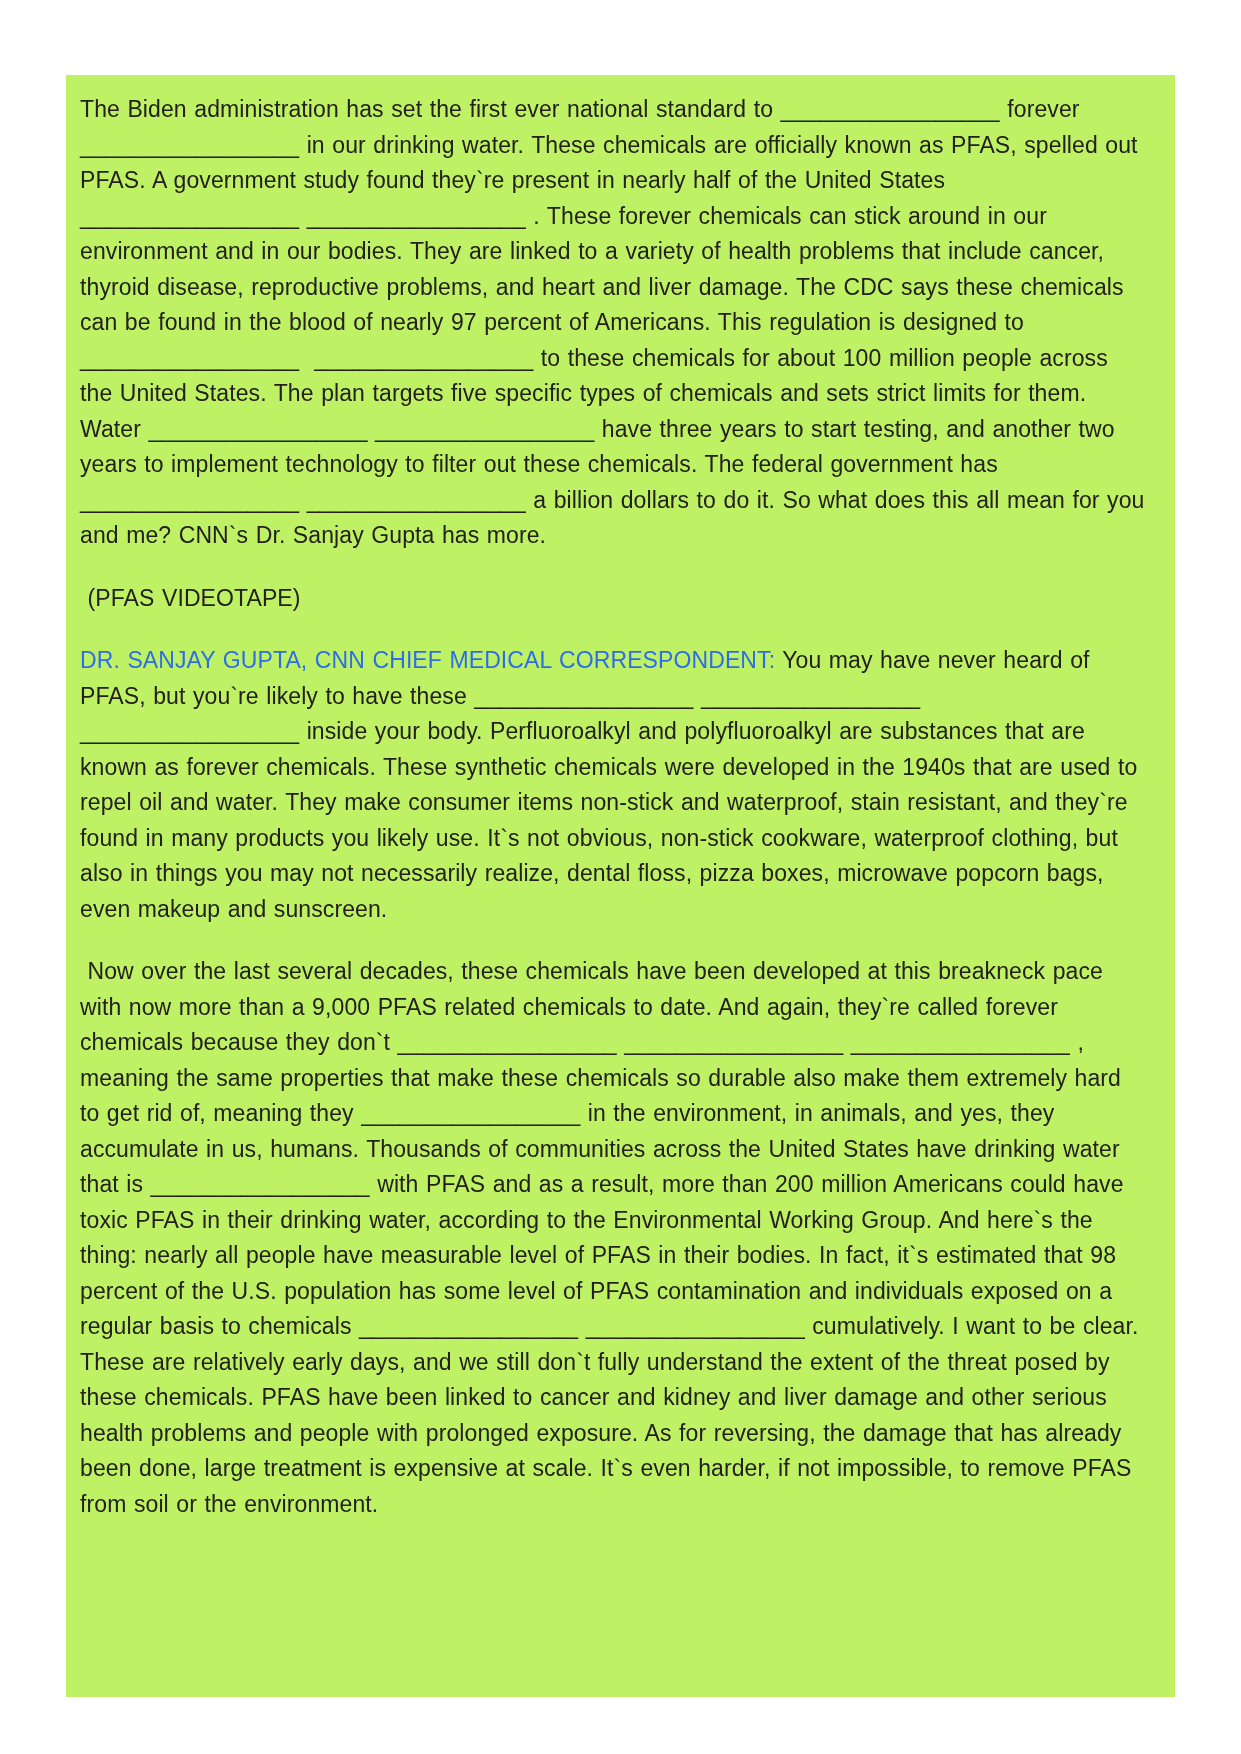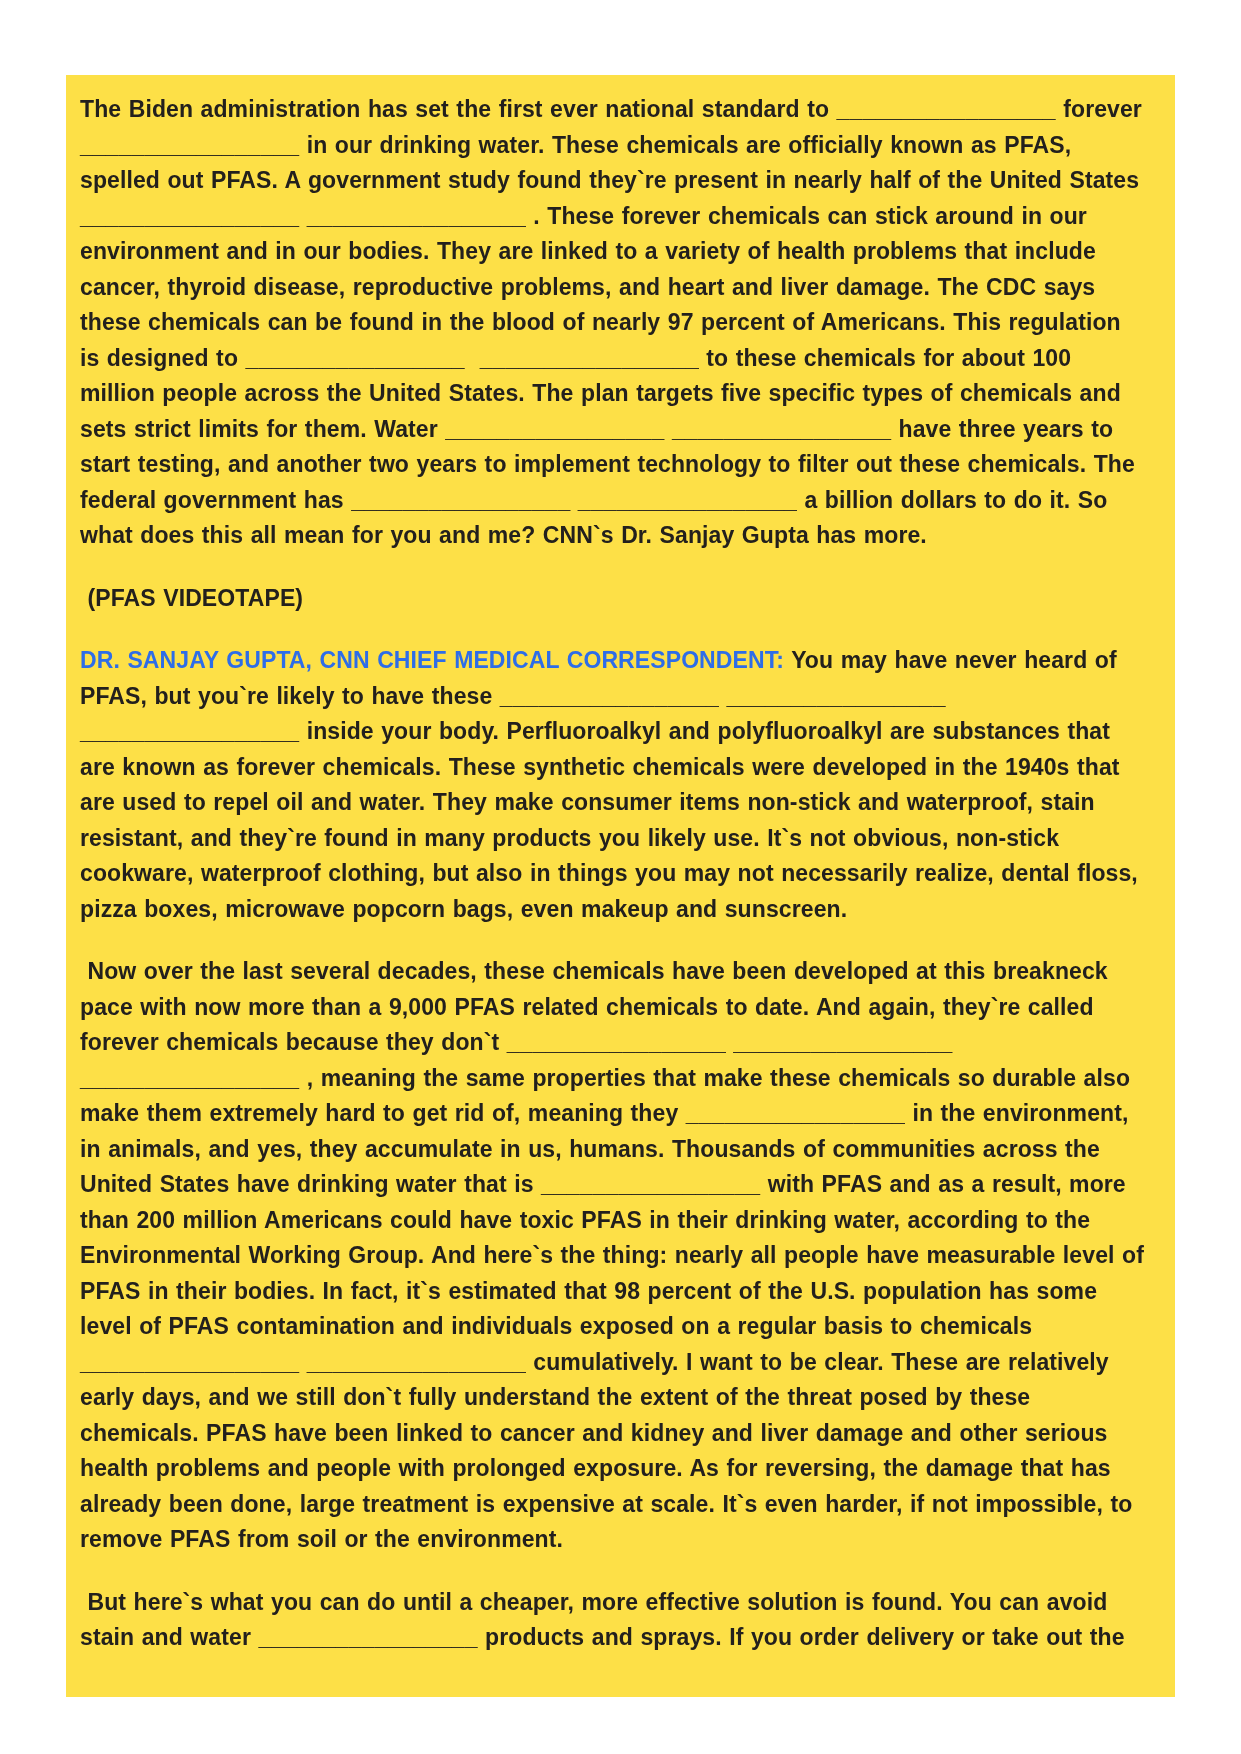--- a/index.html
+++ b/index.html
@@ -13,24 +13,23 @@
     position: relative;
     overflow: hidden;
     font-family: "Liberation Sans", sans-serif;
   }
   .sheet {
     position: absolute;
     left: 66px;
     top: 75px;
     width: 1109px;
     height: 1622px;
-    background: #fde047;
+    background: #bef264;
     box-sizing: border-box;
     padding: 17px 30px 20px 14px;
-    font-weight: bold;
   }
   .sheet p {
     margin: 0 0 27px 0;
     font-size: 23px;
     line-height: 35.5px;
     color: #23201d;
     letter-spacing: 0.1px;
     white-space: pre-wrap;
     word-spacing: 1px;
   }
@@ -43,14 +42,13 @@
 
 <div class="sheet">
   <p>The Biden administration has set the first ever national standard to _________________ forever _________________ in our drinking water. These chemicals are officially known as PFAS, spelled out PFAS. A government study found they`re present in nearly half of the United States _________________ _________________ . These forever chemicals can stick around in our environment and in our bodies. They are linked to a variety of health problems that include cancer, thyroid disease, reproductive problems, and heart and liver damage. The CDC says these chemicals can be found in the blood of nearly 97 percent of Americans. This regulation is designed to _________________  _________________ to these chemicals for about 100 million people across the United States. The plan targets five specific types of chemicals and sets strict limits for them. Water _________________ _________________ have three years to start testing, and another two years to implement technology to filter out these chemicals. The federal government has _________________ _________________ a billion dollars to do it. So what does this all mean for you and me? CNN`s Dr. Sanjay Gupta has more.</p>
 
   <p> (PFAS VIDEOTAPE)</p>
 
   <p><span class="speaker">DR. SANJAY GUPTA, CNN CHIEF MEDICAL CORRESPONDENT:</span><span> You may have never heard of PFAS, but you`re likely to have these _________________ _________________ _________________ inside your body. Perfluoroalkyl and polyfluoroalkyl are substances that are known as forever chemicals. These synthetic chemicals were developed in the 1940s that are used to repel oil and water. They make consumer items non-stick and waterproof, stain resistant, and they`re found in many products you likely use. It`s not obvious, non-stick cookware, waterproof clothing, but also in things you may not necessarily realize, dental floss, pizza boxes, microwave popcorn bags, even makeup and sunscreen.</span></p>
 
   <p> Now over the last several decades, these chemicals have been developed at this breakneck pace with now more than a 9,000 PFAS related chemicals to date. And again, they`re called forever chemicals because they don`t _________________ _________________ _________________ , meaning the same properties that make these chemicals so durable also make them extremely hard to get rid of, meaning they _________________ in the environment, in animals, and yes, they accumulate in us, humans. Thousands of communities across the United States have drinking water that is _________________ with PFAS and as a result, more than 200 million Americans could have toxic PFAS in their drinking water, according to the Environmental Working Group. And here`s the thing: nearly all people have measurable level of PFAS in their bodies. In fact, it`s estimated that 98 percent of the U.S. population has some level of PFAS contamination and individuals exposed on a regular basis to chemicals _________________ _________________ cumulatively. I want to be clear. These are relatively early days, and we still don`t fully understand the extent of the threat posed by these chemicals. PFAS have been linked to cancer and kidney and liver damage and other serious health problems and people with prolonged exposure. As for reversing, the damage that has already been done, large treatment is expensive at scale. It`s even harder, if not impossible, to remove PFAS from soil or the environment.</p>
 
-  <p> But here`s what you can do until a cheaper, more effective solution is found. You can avoid stain and water _________________ products and sprays. If you order delivery or take out the</p>
 </div>
 
 </body></html>

